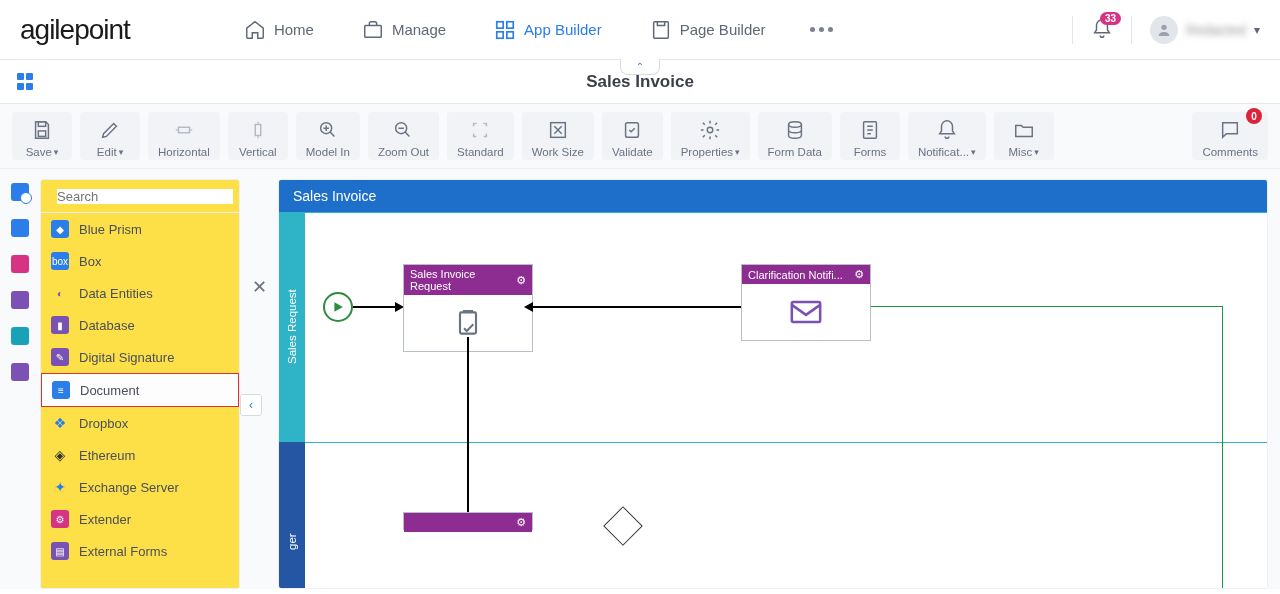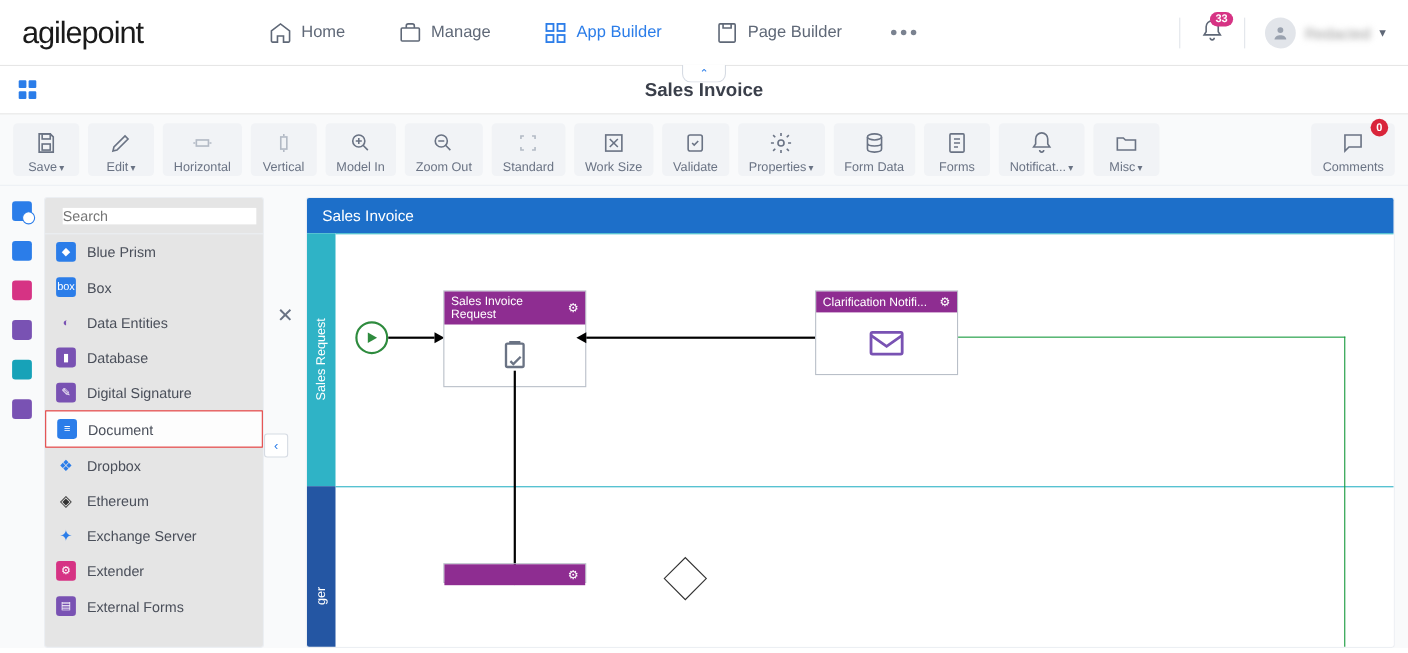--- a/index.html
+++ b/index.html
@@ -40,21 +40,21 @@
 .left-col { width:40px; padding-top:14px; display:flex; flex-direction:column; align-items:center; gap:18px; }
 .left-col .sq { width:18px; height:18px; border-radius:3px; }
 .sq.blue { background:#2b7de9; position:relative; }
 .sq.blue2 { background:#2b7de9; }
 .sq.pink { background:#d63384; }
 .sq.purple { background:#7952b3; }
 .sq.teal { background:#17a2b8; }
 .sq.top { position:relative; }
 .sq.top::after { content:""; position:absolute; width:10px; height:10px; background:#fff; border-radius:50%; right:-3px; bottom:-3px; border:1px solid #2b7de9; }
 
-.panel { width:200px; background:#e5e5e5; border:1px solid #eceff3; border-radius:3px; margin-top:10px; display:flex; flex-direction:column; position:relative; }
+.panel { width:200px; background:#fde047; border:1px solid #eceff3; border-radius:3px; margin-top:10px; display:flex; flex-direction:column; position:relative; }
 .search-row { display:flex; align-items:center; padding:8px 10px; border-bottom:1px solid #eceff3; gap:6px; }
 .search-row input { border:none; outline:none; font-size:13px; flex:1; color:#6a7384; }
 .close-x { position:absolute; right:-28px; top:96px; font-size:18px; color:#6a7384; cursor:pointer; }
 .list { overflow-y:auto; }
 .list-item { display:flex; align-items:center; gap:10px; padding:7px 10px; cursor:pointer; font-size:13px; color:#4a4f5a; }
 .list-item.highlighted { border:1.5px solid #e03131; background:#fdfdfd; }
 .li-icon { width:18px; height:18px; border-radius:3px; display:inline-flex; align-items:center; justify-content:center; font-size:10px; color:#fff; }
 .i-blueprism { background:#2b7de9; }
 .i-box { background:#2b7de9; }
 .i-dataent { color:#7952b3; background:none; }

